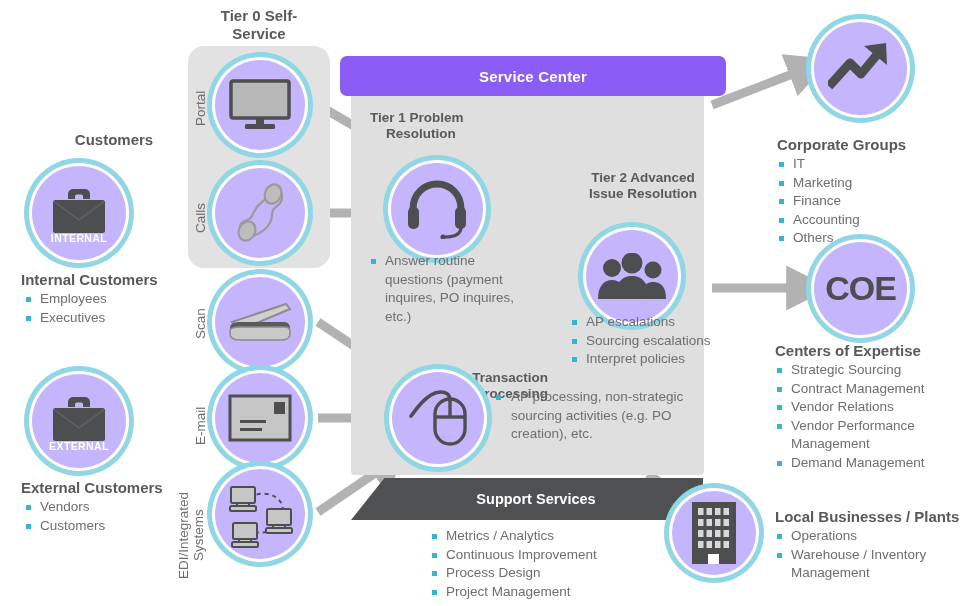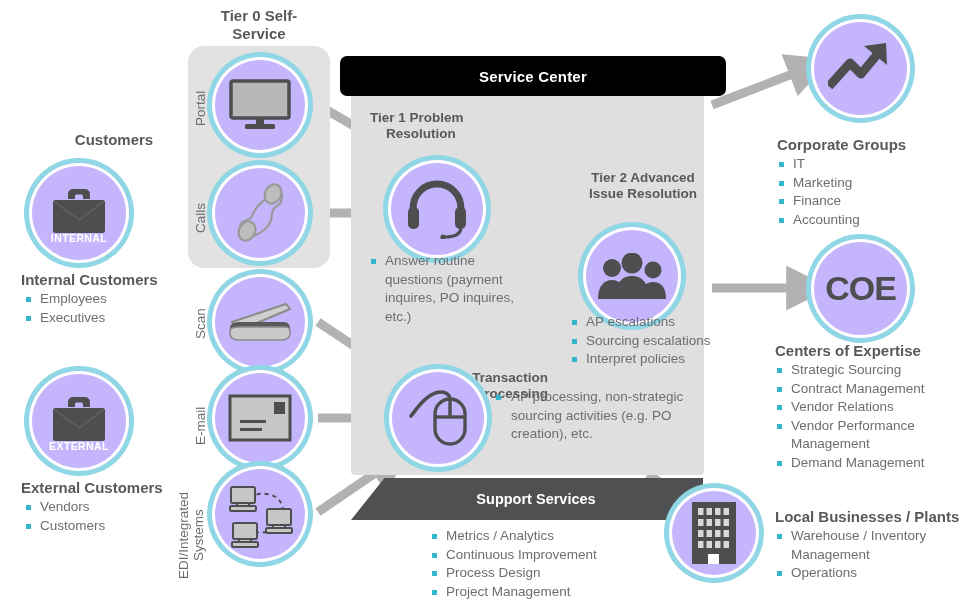--- a/index.html
+++ b/index.html
@@ -40,21 +40,21 @@
   }
   .vlabel.two{white-space:normal;}
 
   #tier0box{
     position:absolute;background:#E2E2E2;border-radius:16px;
   }
   #sc-panel{
     position:absolute;background:#DFDFDF;border-radius:4px;
   }
   #sc-header{
-    position:absolute;background:#000000;border-radius:7px;
+    position:absolute;background:#8b5cf6;border-radius:7px;
     display:flex;align-items:center;justify-content:center;
     color:#ffffff;font-weight:bold;font-size:15px;letter-spacing:.2px;
   }
   #support-banner{
     position:absolute;
   }
   #support-banner .shape{
     position:absolute;inset:0;background:#4F5052;
     clip-path:polygon(9.5% 0%, 100% 0%, 100% 100%, 0% 100%);
   }
@@ -266,20 +266,21 @@
     <path d="M4 44 L22 24 L33 35 L52 12" fill="none" stroke="#4D4E50" stroke-width="9" stroke-linejoin="round" stroke-linecap="square"></path>
     <path d="M58 4 L59 26 L36 7 Z" fill="#4D4E50"></path>
   </svg>
 </div>
 <div class="abs heading" style="left:777px;top:136px;width:200px;">Corporate Groups</div>
 <ul class="bullets abs" style="left:777px;top:155px;width:195px;">
   <li>IT</li>
   <li>Marketing</li>
   <li>Finance</li>
   <li>Accounting</li>
+  <li>Others</li>
 </ul>
 
 <div class="circ" style="left:811px;top:239px;width:99px;height:99px;">
   <span class="coe-text">COE</span>
 </div>
 <div class="abs heading" style="left:775px;top:342px;width:210px;">Centers of Expertise</div>
 <ul class="bullets abs" style="left:775px;top:361px;width:205px;">
   <li>Strategic Sourcing</li>
   <li>Contract Management</li>
   <li>Vendor Relations</li>
@@ -306,15 +307,15 @@
       <rect x="8" y="41" width="5.5" height="7"></rect>
         <rect x="16.5" y="41" width="5.5" height="7"></rect>
         <rect x="25" y="41" width="5.5" height="7"></rect>
         <rect x="33.5" y="41" width="5.5" height="7"></rect>
     </g>
     <rect x="18" y="54" width="11" height="10" fill="#ffffff"></rect>
   </svg>
 </div>
 <div class="abs heading" style="left:775px;top:508px;width:210px;">Local Businesses / Plants</div>
 <ul class="bullets abs" style="left:775px;top:527px;width:195px;">
+  <li>Operations</li>
   <li>Warehouse / Inventory Management</li>
-  <li>Operations</li>
 </ul>
 
 </body></html>

